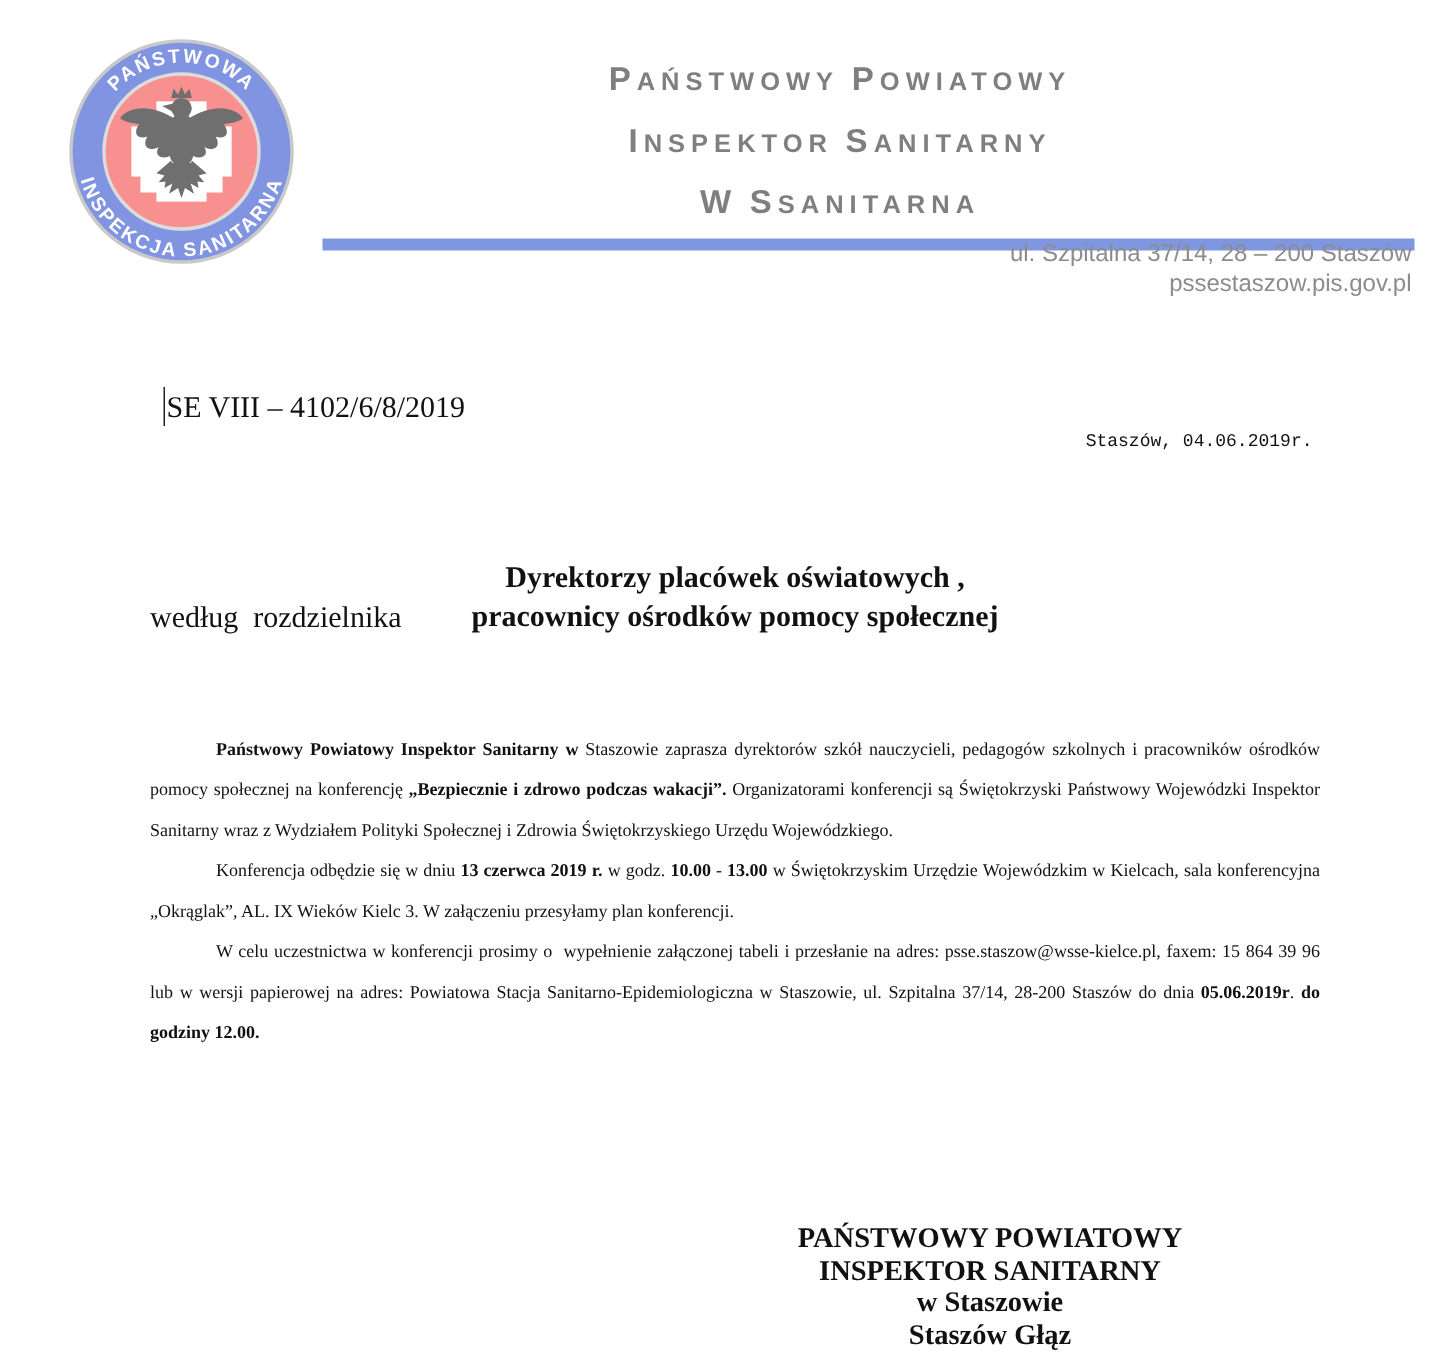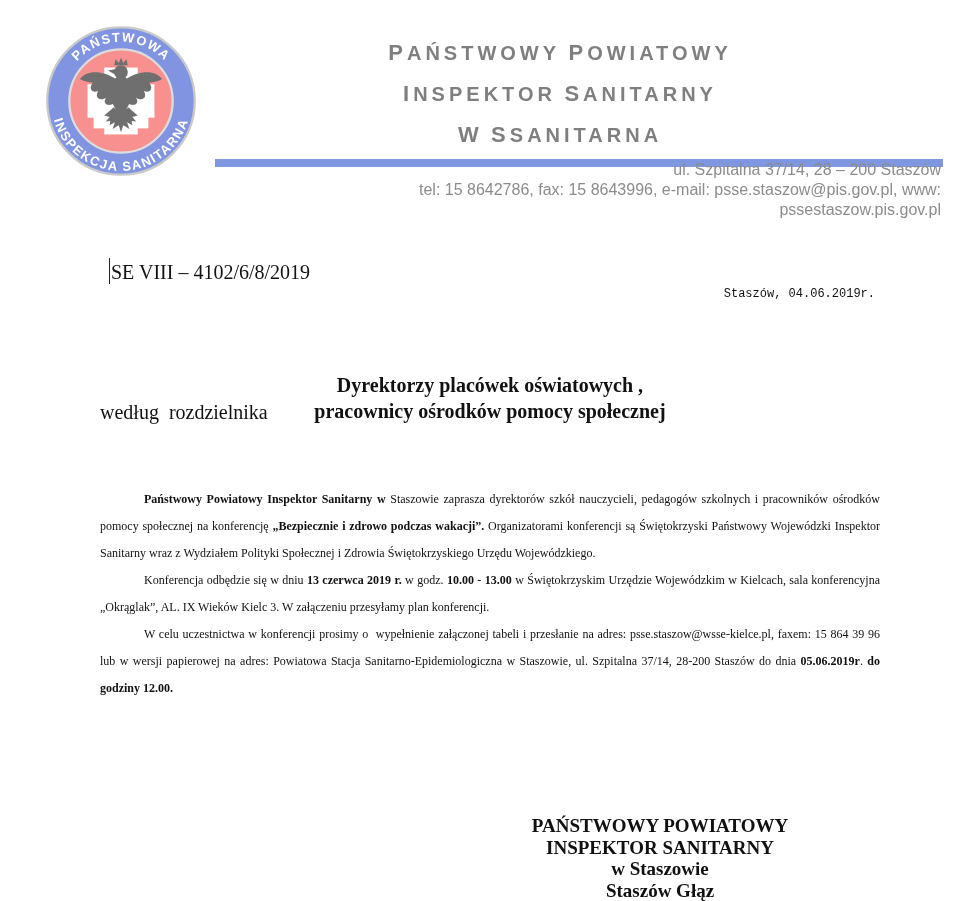--- a/index.html
+++ b/index.html
@@ -16,21 +16,21 @@
   .logo-text{font-family:"Liberation Sans",sans-serif;font-weight:bold;font-size:17px;letter-spacing:2px;fill:#ffffff;}
   
   .hdr{
     position:absolute;left:220px;top:40px;width:680px;
     text-align:center;
     font-family:"Liberation Sans",sans-serif;
     font-weight:bold;color:#7f7f7f;
   }
   .hdr-line{height:41px;letter-spacing:4px;white-space:nowrap;}
   .cap0{font-size:22px;}
-  .caprest{font-size:20px;}
+  .caprest{font-size:17px;}
   
   .rule{position:absolute;left:215px;top:159px;width:728px;height:8px;}
   
   .contact{
     position:absolute;right:23px;top:160px;width:700px;
     text-align:right;
     font-family:"Liberation Sans",sans-serif;
     font-size:16px;line-height:20px;color:#8c8c8c;
   }
   
@@ -97,21 +97,20 @@
   <div class="hdr" style="color: rgb(127, 127, 127);">
     <div class="hdr-line"><span class="cap0">P</span><span class="caprest">AŃSTWOWY</span> <span class="cap0">P</span><span class="caprest">OWIATOWY</span></div>
     <div class="hdr-line"><span class="cap0">I</span><span class="caprest">NSPEKTOR</span> <span class="cap0">S</span><span class="caprest">ANITARNY</span></div>
     <div class="hdr-line"><span class="cap0">W</span><span class="caprest"></span> <span class="cap0">S</span><span class="caprest">SANITARNA</span></div>
   </div>
 
   <div class="rule" style="background: rgb(126, 151, 224);"></div>
 
   <div class="contact">
     <div>ul. Szpitalna 37/14, 28 – 200 Staszów</div>
-    <div>tel: 15 8642786, fax: 15 8643996, e-mail: psse.staszow@pis.gov.pl, www:</div>
     <div>pssestaszow.pis.gov.pl</div>
   </div>
 
   <div class="caret"></div>
   <div class="refline">SE VIII – 4102/6/8/2019</div>
 
   <div class="dateline">Staszów, 04.06.2019r.</div>
 
   <div class="addressee">
     <div>Dyrektorzy placówek oświatowych ,</div>

